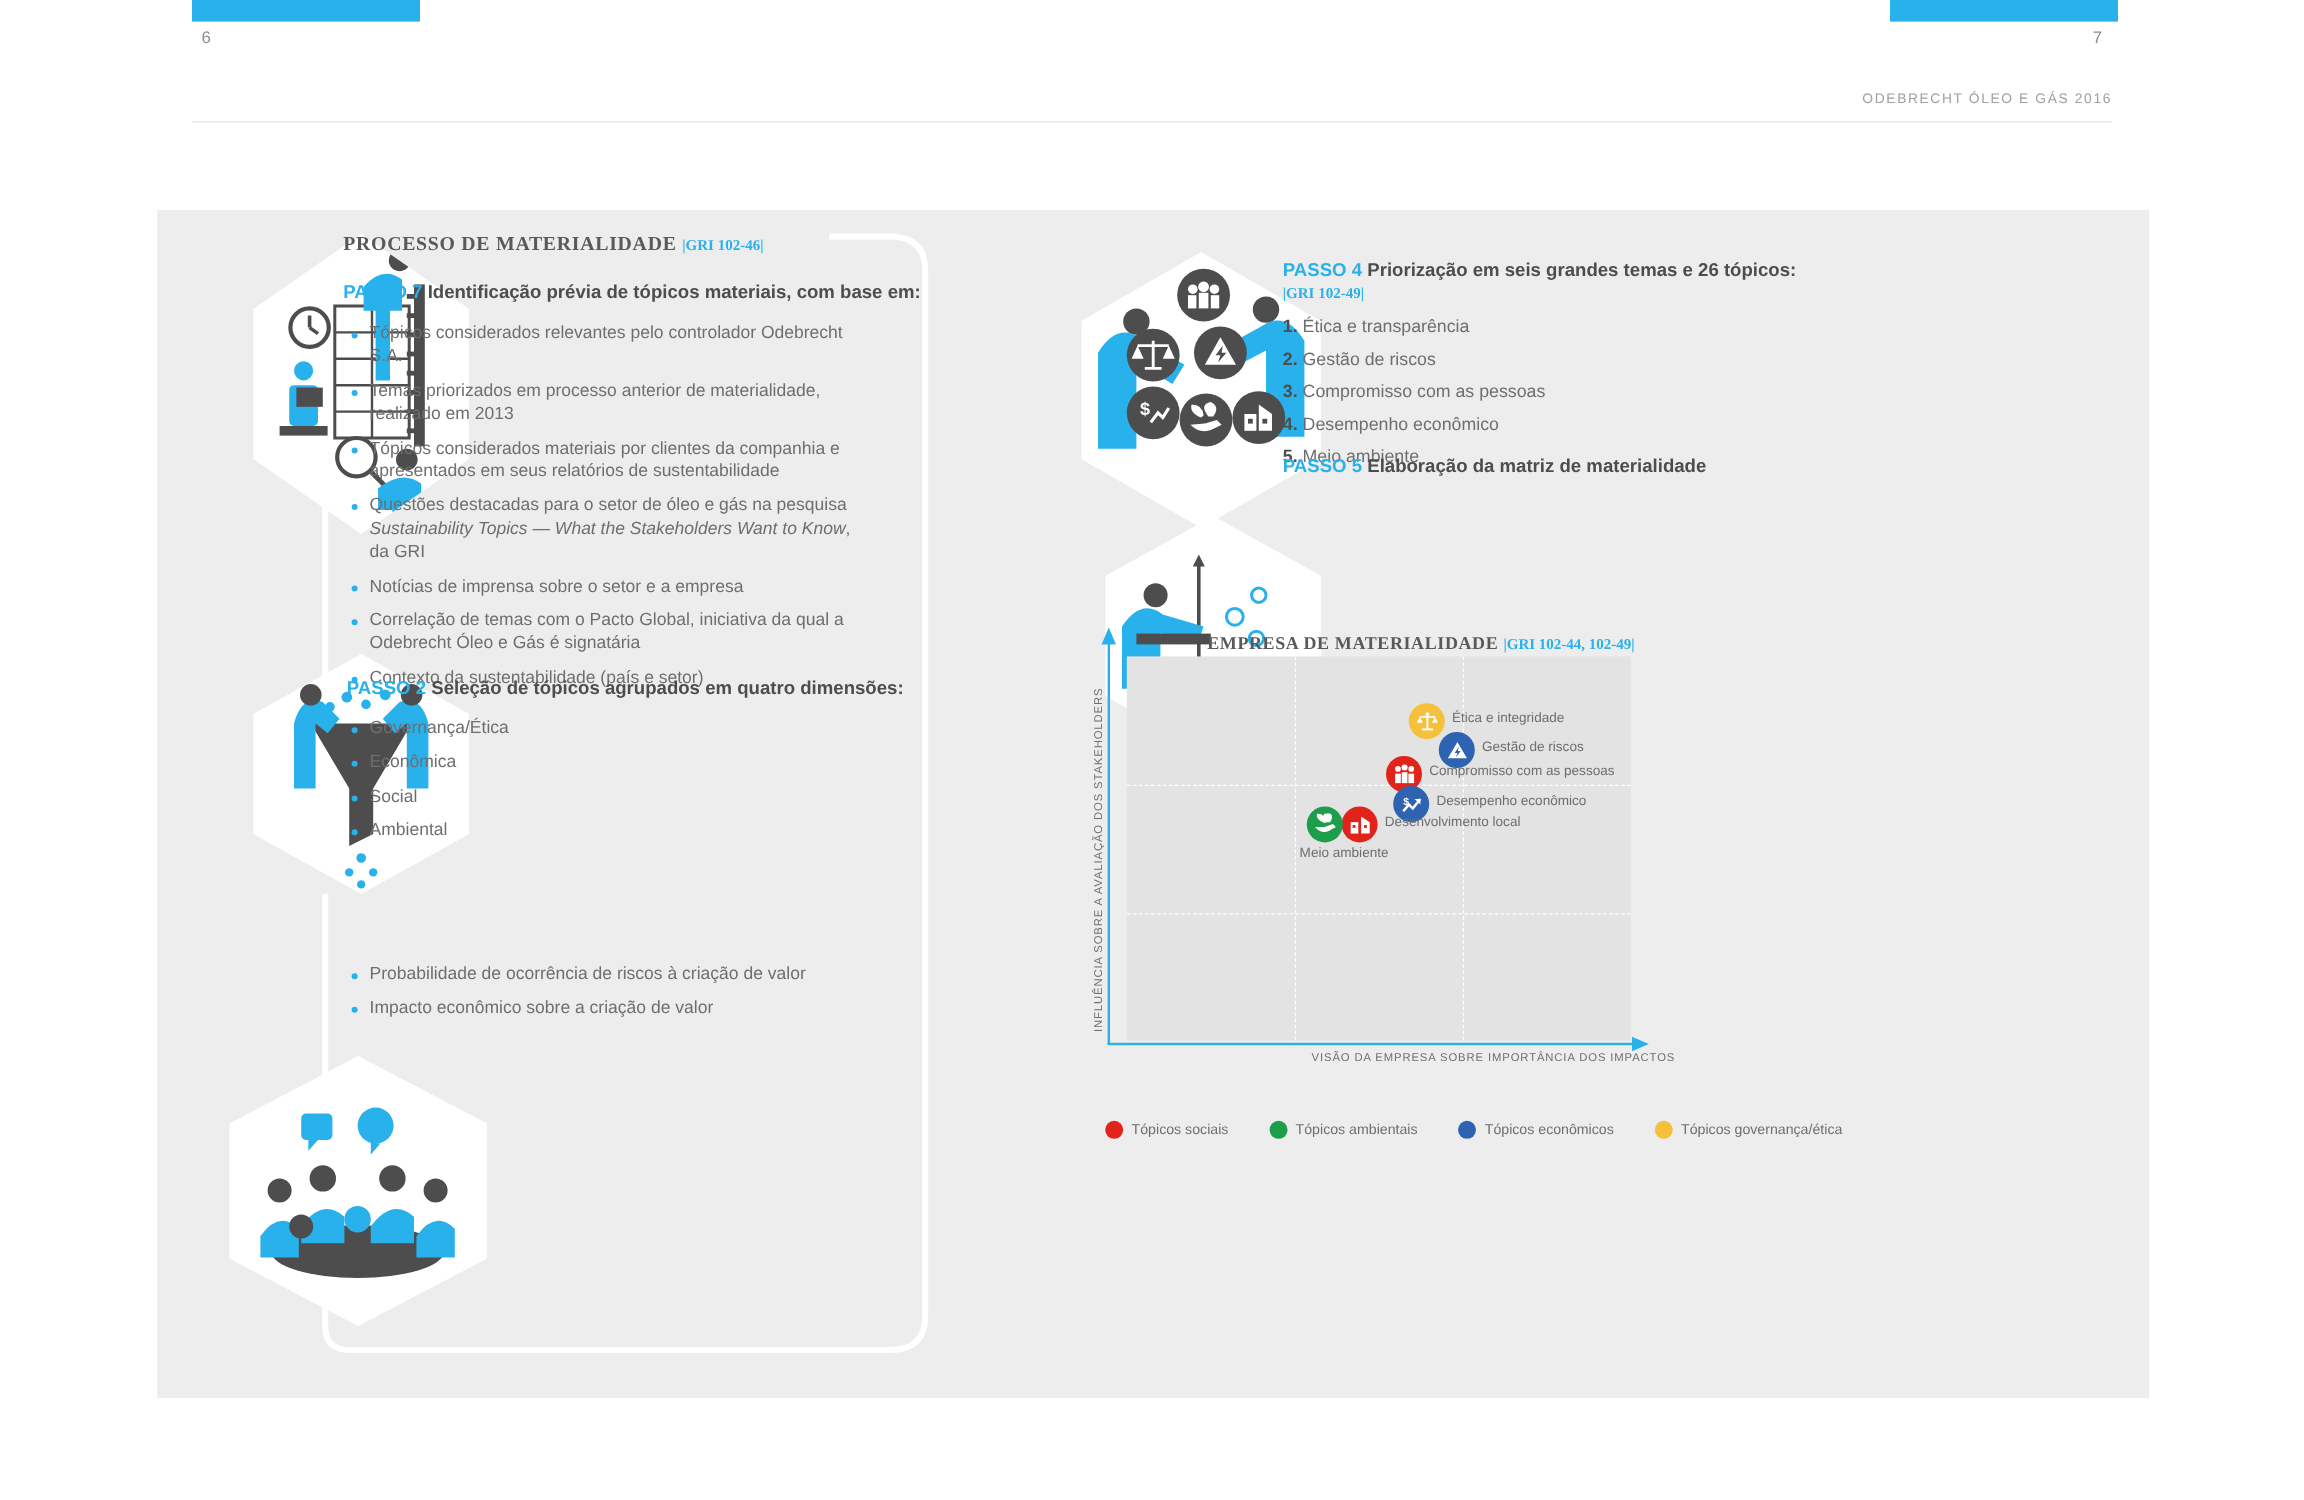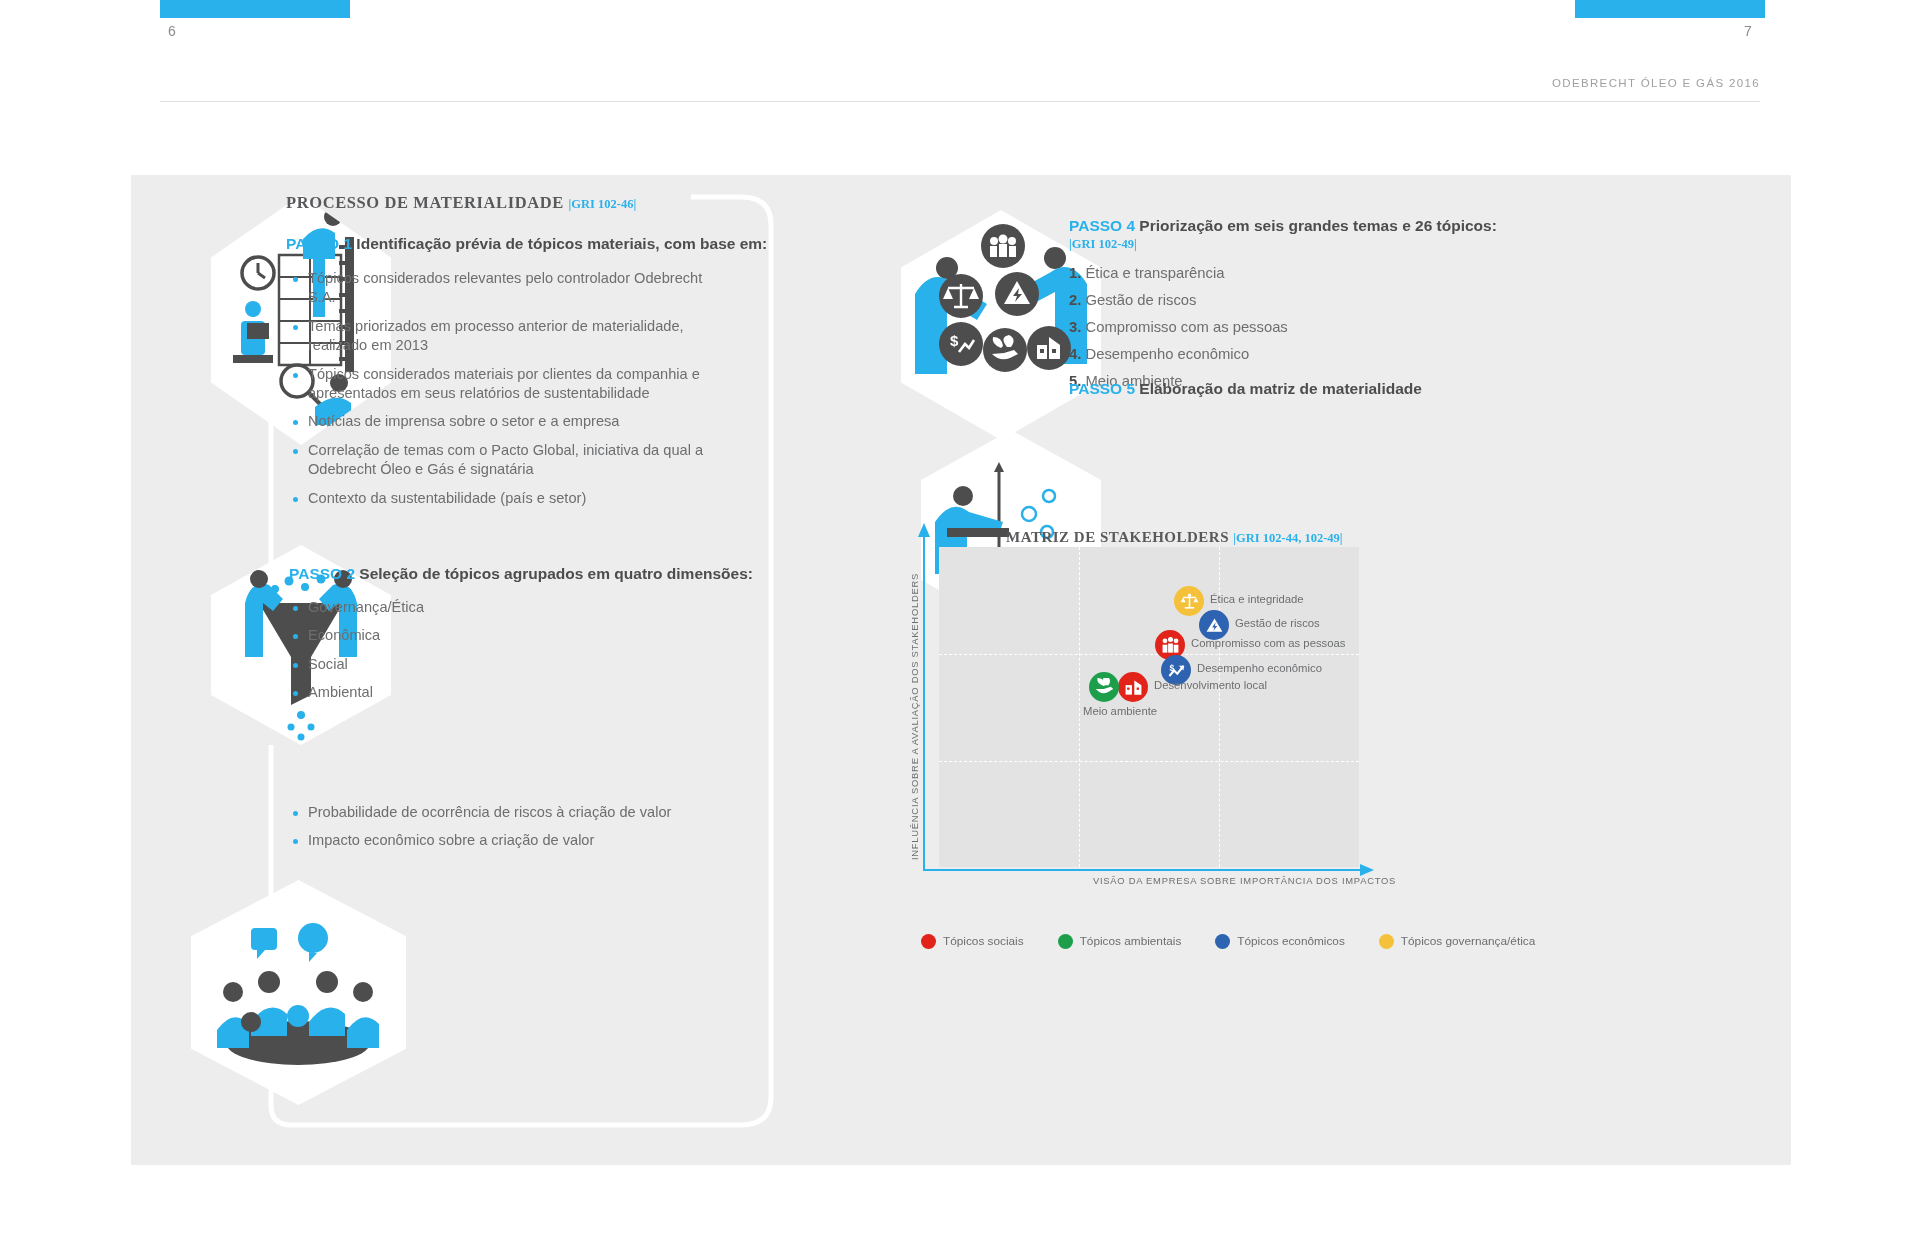--- a/index.html
+++ b/index.html
@@ -331,27 +331,28 @@
       <rect x="26" y="98" width="62" height="9" fill="#4d4d4d"></rect>
     </svg>
   </div>
 
   <div class="section-title" style="left:155px;top:18px;">
     <span>PROCESSO DE MATERIALIDADE</span>
     <span class="gri">|GRI 102-46|</span>
   </div>
 
   <div class="passo-head" style="left:155px;top:60px;">
-    <span class="pnum">PASSO 1</span>
+    <span class="pnum">PASSO 7</span>
     <span class="ptxt">Identificação prévia de tópicos materiais, com base em:</span>
   </div>
   <ul class="bullets" style="left:160px;top:94px;width:420px;">
     <li>Tópicos considerados relevantes pelo controlador Odebrecht S.A.</li>
     <li>Temas priorizados em processo anterior de materialidade, realizado em 2013</li>
     <li>Tópicos considerados materiais por clientes da companhia e apresentados em seus relatórios de sustentabilidade</li>
+    <li><span>Questões destacadas para o setor de óleo e gás na pesquisa </span><i>Sustainability Topics — What the Stakeholders Want to Know</i><span>, da GRI</span></li>
     <li>Notícias de imprensa sobre o setor e a empresa</li>
     <li>Correlação de temas com o Pacto Global, iniciativa da qual a Odebrecht Óleo e Gás é signatária</li>
     <li>Contexto da sustentabilidade (país e setor)</li>
   </ul>
 
   <div class="passo-head" style="left:158px;top:390px;">
     <span class="pnum">PASSO 2</span>
     <span class="ptxt">Seleção de tópicos agrupados em quatro dimensões:</span>
   </div>
   <ul class="bullets" style="left:160px;top:423px;width:400px;">
@@ -380,21 +381,21 @@
   </ol>
 
   <div class="passo-head" style="left:938px;top:205px;">
     <span class="pnum">PASSO 5</span>
     <span class="ptxt">Elaboração da matriz de materialidade</span>
   </div>
   <ul class="bullets" style="left:940px;top:238px;width:330px;">
   </ul>
 
   <div class="matrix-title" style="left:875px;top:354px;">
-    <span>MATRIZ DE STAKEHOLDERS</span>
+    <span>EMPRESA DE MATERIALIDADE</span>
     <span class="gri">|GRI 102-44, 102-49|</span>
   </div>
 
   <div class="matrix-plot" style="left:808px;top:372px;width:420px;height:320px;">
     <div class="grid-v" style="left:140px;top:0;height:320px;"></div>
     <div class="grid-v" style="left:280px;top:0;height:320px;"></div>
     <div class="grid-h" style="top:107px;left:0;width:420px;"></div>
     <div class="grid-h" style="top:214px;left:0;width:420px;"></div>
   </div>
 

